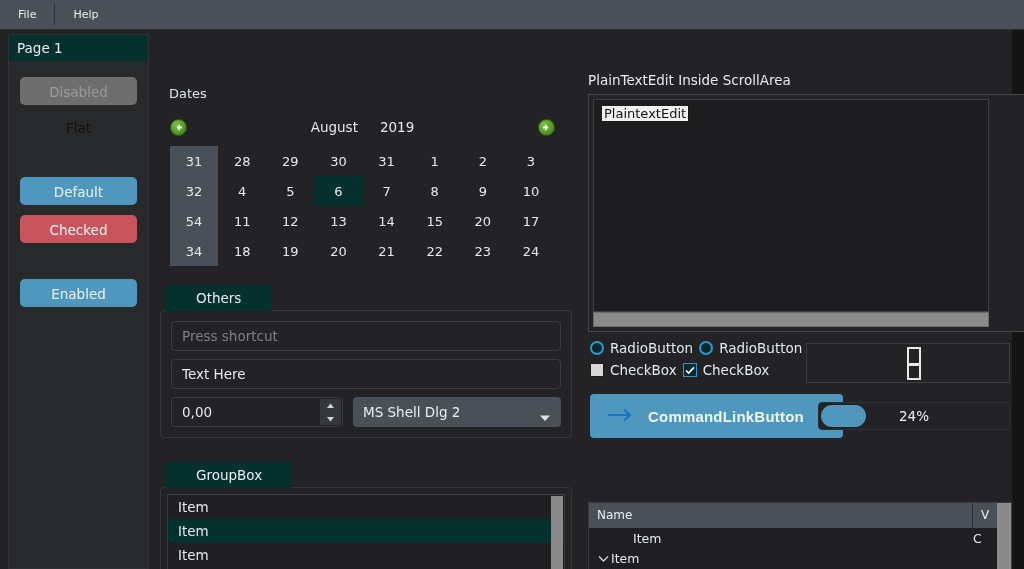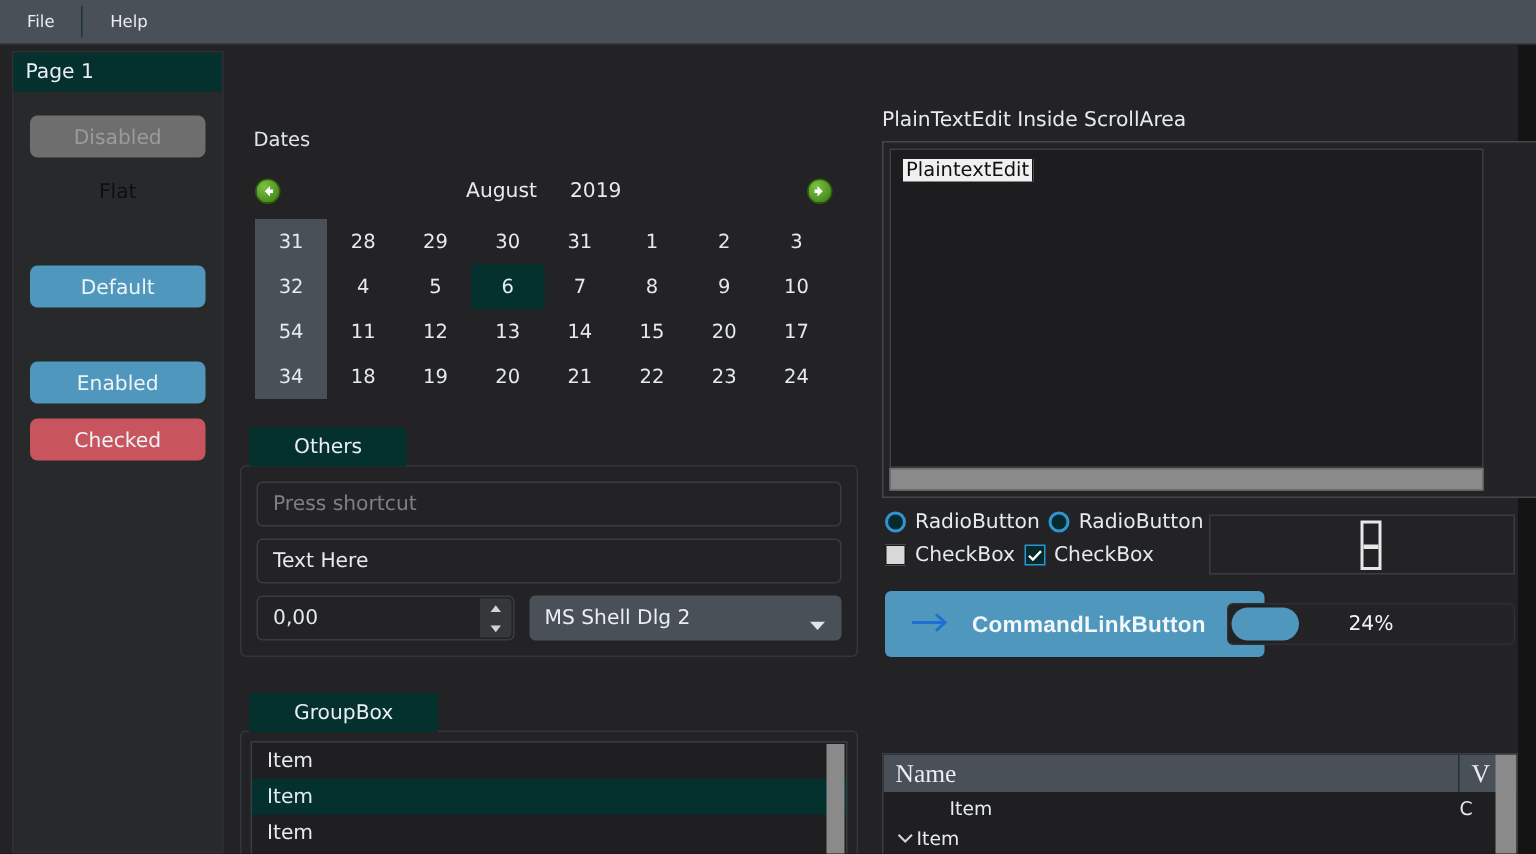--- a/index.html
+++ b/index.html
@@ -316,23 +316,22 @@
   #tree {
     position: absolute; left: 588px; top: 472px;
     width: 424px; height: 97px;
     background: #1f1f21;
     border: 1px solid #3a3d40;
     overflow: hidden;
   }
   #tree-head { display: flex; height: 25px; background: #4a5058; }
   #tree-head .th {
     line-height: 25px; padding-left: 8px;
-    font-size: 17px; color: #e9eef3;
+    font-size: 12px; color: #e9eef3;
     border-right: 1px solid #1e3438;
-    font-family: Liberation Serif, serif;
   }
   #tree-head .th.c1 { width: 385px; }
   #tree-head .th.c2 { width: 38px; }
   .tr { display: flex; height: 20px; align-items: center; }
   .tr .tname { flex: 1; font-size: 12.5px; color: #e4eaf0; display: flex; align-items: center; }
   .tr .tval { width: 38px; font-size: 12.5px; color: #e4eaf0; }
   .chev { width: 16px; display: inline-flex; justify-content: center; }
   #tree .tsb {
     position: absolute; right: 0; top: 0;
     width: 14px; height: 97px; background: #8a8a8a;
@@ -349,22 +348,22 @@
 
 <div id="body">
 
   <div id="rightgutter"></div>
 
   <div id="sidebar">
     <div id="page-header">Page 1</div>
     <button class="side-btn disabled">Disabled</button>
     <button class="side-btn flat">Flat</button>
     <button class="side-btn blue">Default</button>
+    <button class="side-btn red">Checked</button>
     <button class="side-btn blue">Enabled</button>
-    <button class="side-btn red">Checked</button>
   </div>
 
   <div id="dates-label" class="label-plain">Dates</div>
   <div id="calendar">
     <div id="cal-nav">
       <div class="nav-arrow">
         <svg width="9" height="9" viewBox="0 0 9 9">
             <path d="M6 1 L2.5 4.5 L6 8 L6 5.6 L8 5.6 L8 3.4 L6 3.4 Z" fill="#ffffff"></path>
           </svg>
       </div>

